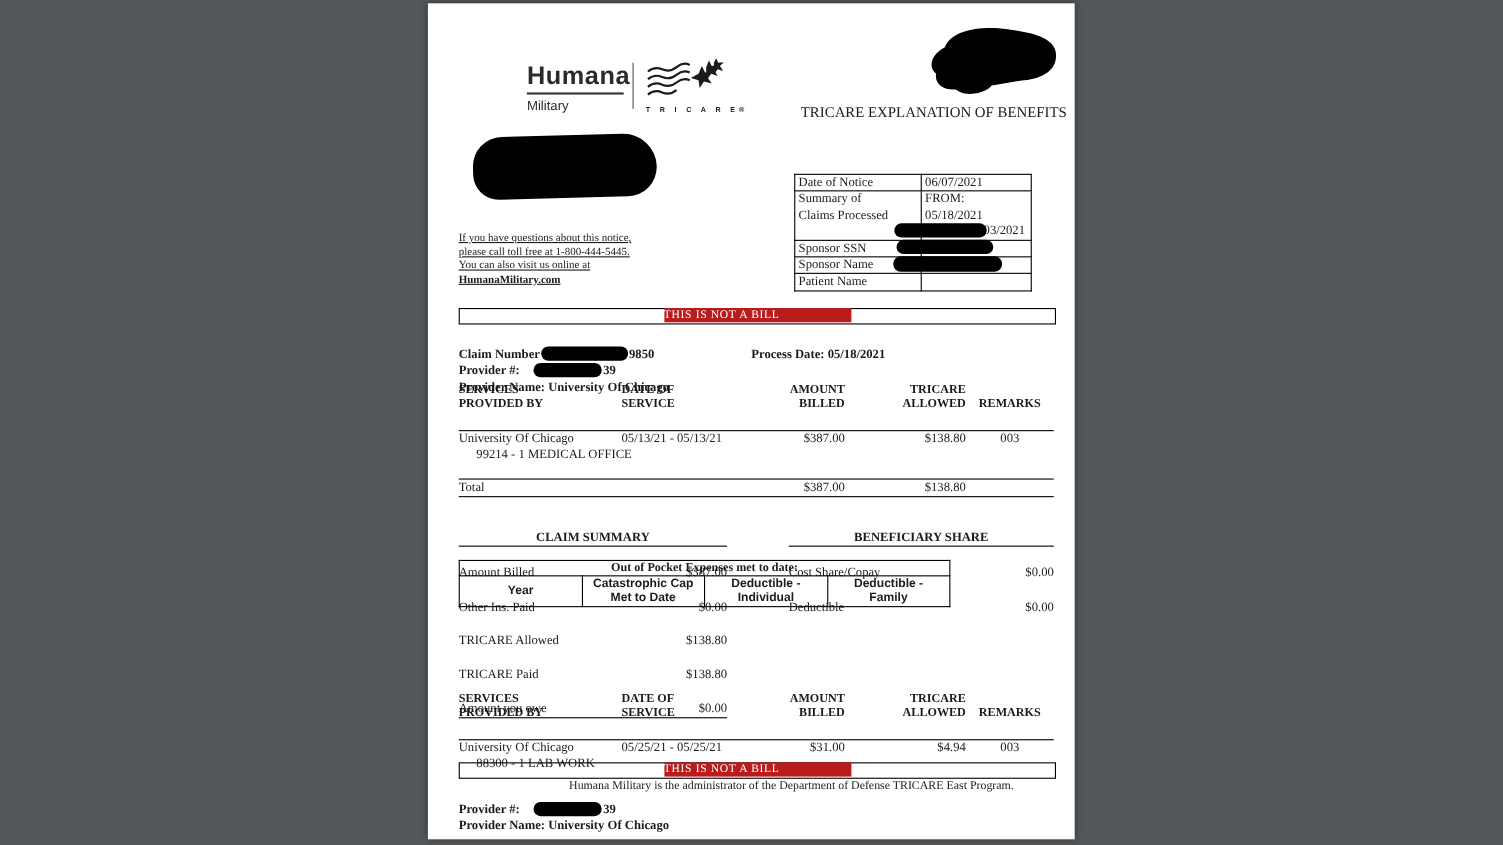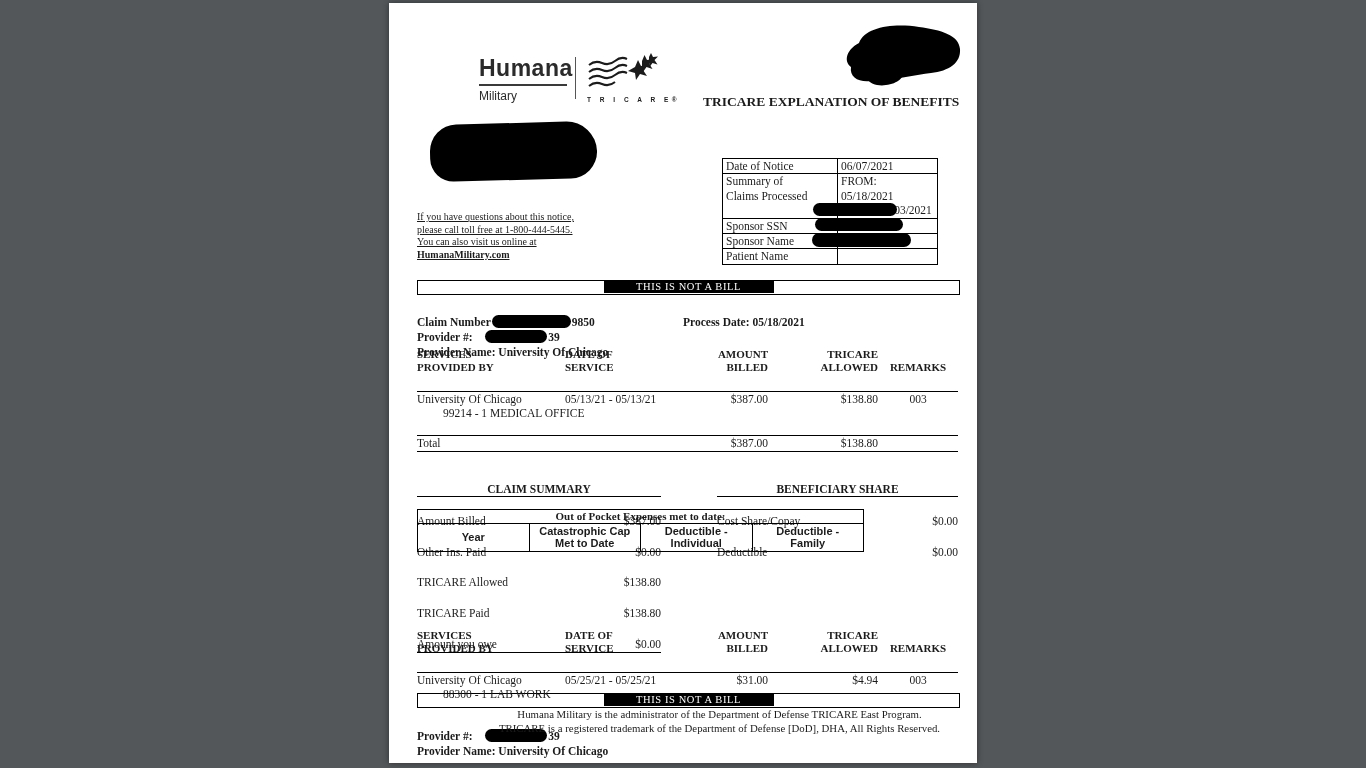--- a/index.html
+++ b/index.html
@@ -18,52 +18,52 @@
   }
   .abs{position:absolute;}
 
   
   .humana-word{font-family:"Liberation Sans","DejaVu Sans",sans-serif;font-weight:bold;font-size:23px;color:#2b2b2b;letter-spacing:.5px;line-height:1;}
   .humana-rule{width:88px;height:2px;background:#3a3a3a;margin-top:4px;}
   .humana-sub{font-family:"Liberation Sans","DejaVu Sans",sans-serif;font-size:12px;color:#2b2b2b;margin-top:3px;}
   .logo-divider{width:1px;height:42px;background:#555;}
   .tricare-text{font-family:"Liberation Sans","DejaVu Sans",sans-serif;font-size:6.5px;font-weight:bold;letter-spacing:3.5px;color:#1b1b1b;margin-top:1px;white-space:nowrap;}
 
-  .eob-title{font-size:13.5px;font-weight:bold;white-space:nowrap;}
+  .eob-title{font-size:13.5px;font-weight:normal;white-space:nowrap;margin-left:25px;}
   .statement{font-size:11.5px;line-height:1.25;}
 
   
   .notice-table{border-collapse:collapse;width:216px;font-size:11.5px;}
   .notice-table td{border:1px solid #000;padding:0 3px;vertical-align:top;line-height:1.25;}
   .notice-table td.lbl{width:108px;}
 
   
   .contact{font-size:10px;line-height:1.25;text-decoration:underline;}
   .contact .b{font-weight:bold;}
 
   
   .banner{width:541px;height:13px;border:1px solid #000;position:relative;background:#fff;}
-  .banner-band{position:absolute;left:50%;top:-1px;transform:translateX(-50%);width:170px;height:13px;background:#000000;color:#fff;
-    font-size:10.5px;letter-spacing:.6px;text-align:center;line-height:13px;}
+  .banner-band{position:absolute;left:50%;top:-1px;transform:translateX(-50%);width:170px;height:13px;background:#b91c1c;color:#fff;
+    font-size:10.5px;letter-spacing:.6px;line-height:13px;}
 
   
   .claim-block{font-size:11.5px;font-weight:bold;line-height:15px;position:relative;width:541px;}
   .claim-block .process{position:absolute;left:266px;top:0;text-align:center;}
   .pill{display:inline-block;background:#000;height:13px;border-radius:7px;vertical-align:text-bottom;margin:0 1px;}
 
   
   .svc{width:541px;font-size:11.5px;}
   .svc-row{display:flex;}
   .c1{width:148px;}
   .c2{width:130px;}
   .c3{width:73px;text-align:right;}
   .c4{width:110px;text-align:right;}
   .c5{width:80px;text-align:center;}
   .svc-head{font-weight:bold;font-size:11px;line-height:1.15;border-bottom:1px solid #000;padding-bottom:18px;align-items:flex-end;}
-  .svc-detail{margin-left:26px;line-height:1.1;}
+  .svc-detail{margin-left:16px;line-height:1.1;}
   .svc-line1{line-height:1.15;padding-top:1px;}
   .svc-total{border-top:1px solid #000;border-bottom:1px solid #000;line-height:1.25;margin-top:16px;}
 
   
   .sumwrap{width:541px;position:relative;font-size:11.5px;}
   .sum-col{position:absolute;top:0;}
   .sum-title{font-weight:bold;text-align:center;border-bottom:1px solid #000;padding-bottom:1px;}
   .sum-row{display:flex;justify-content:space-between;line-height:1.1;margin-top:18px;}
   .sum-underline{border-bottom:1px solid #000;height:1px;margin-top:1px;}
 
@@ -276,16 +276,15 @@
       <div class="c2">05/25/21 - 05/25/21</div>
       <div class="c3">$31.00</div>
       <div class="c4">$4.94</div>
       <div class="c5">003</div>
     </div>
     <div class="svc-detail">88300 - 1 LAB WORK</div>
   </div>
 
   <div class="abs footer" style="left:0;top:704px;">
     <div>Humana Military is the administrator of the Department of Defense TRICARE East Program.</div>
-    <div>TRICARE is a registered trademark of the Department of Defense [DoD], DHA, All Rights Reserved.</div>
   </div>
 
 </div>
 
 </body></html>

